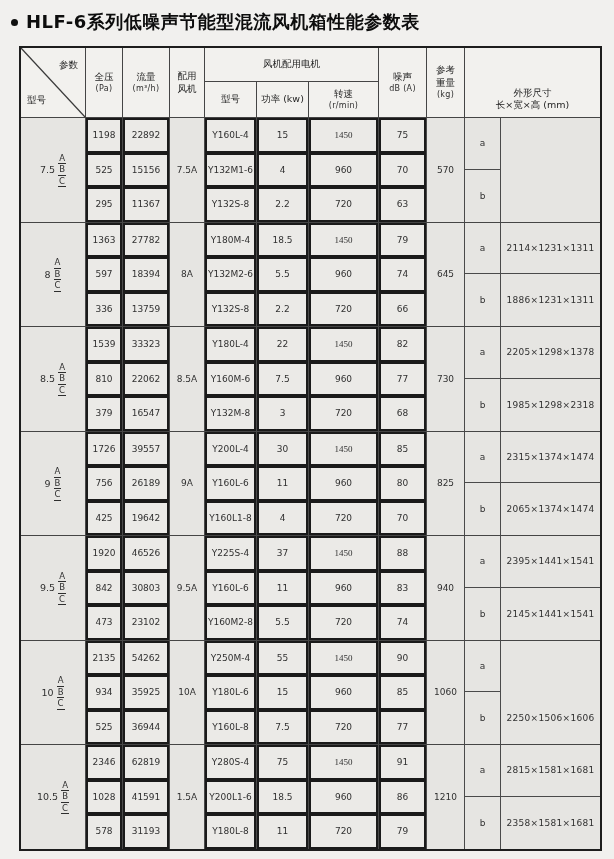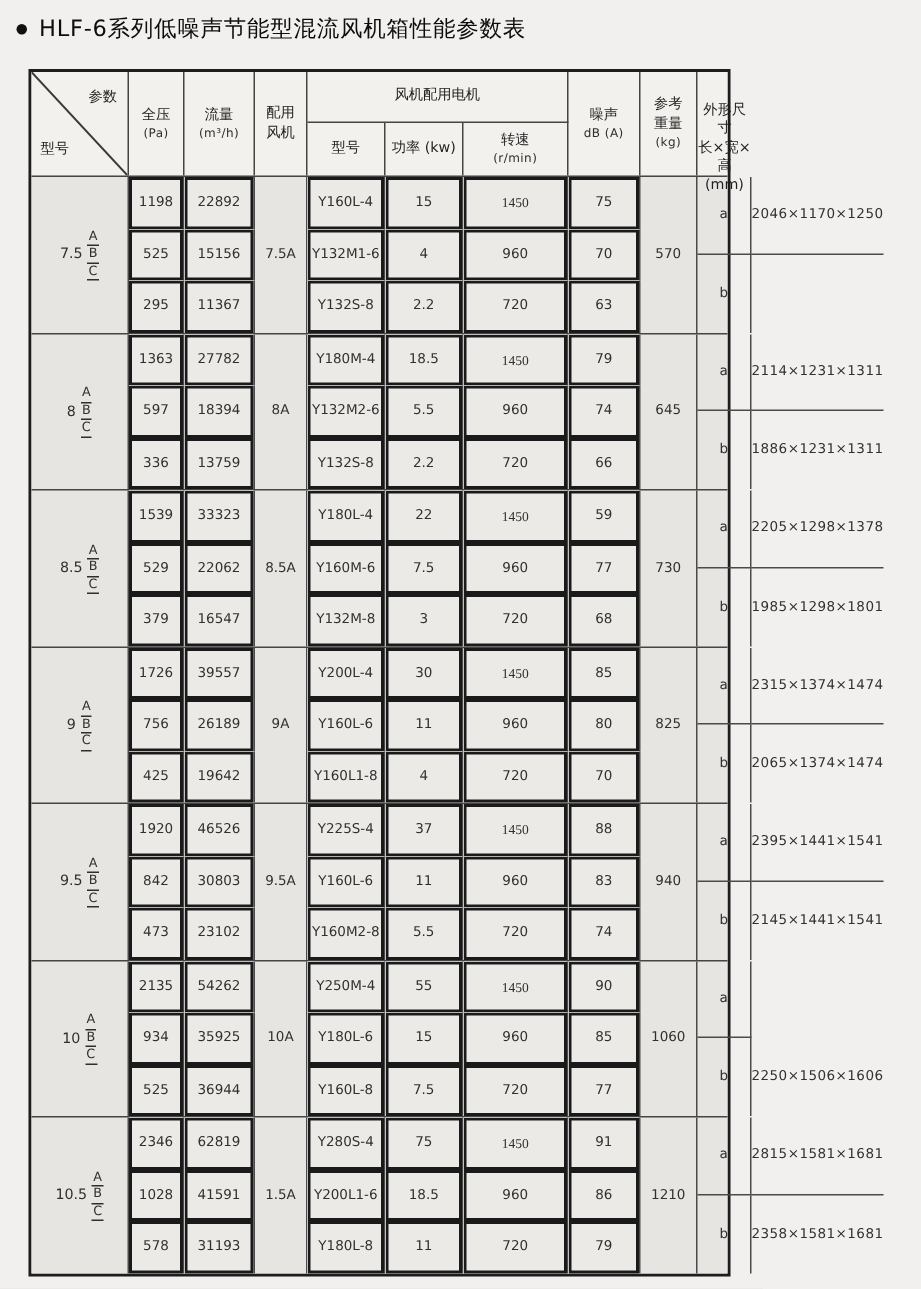--- a/index.html
+++ b/index.html
@@ -1,25 +1,25 @@
 <!DOCTYPE html>
 <html><head>
 <meta charset="utf-8">
 <style>
   * { box-sizing: border-box; margin: 0; padding: 0; }
   html,body { width: 614px; height: 859px; overflow: hidden; }
   body { background: #f1f0ee; font-family: "DejaVu Sans", sans-serif; position: relative; }
 
   .title-row { position: absolute; top: 10px; left: 11px; display: flex; align-items: center; gap: 8px; }
   .bullet { width: 7px; height: 7px; border-radius: 50%; background: #101010; flex: 0 0 auto; }
-  .title { font-size: 15px; font-weight: normal; color: #0d0d0d; letter-spacing: .5px; }
+  .title { font-size: 18px; font-weight: bold; color: #0d0d0d; letter-spacing: .5px; }
 
   .spec-table {
     --cols: 65px 37px 47px 35px 52px 52px 70px 48px 38px 36px 1fr;
-    position: absolute; left: 19px; top: 46px; width: 468px;
+    position: absolute; left: 19px; top: 46px; width: 583px;
     border: 2px solid #1d1d1d; background: #e6e5e2;
   }
 
   
   .thead { display: grid; grid-template-columns: var(--cols); grid-template-rows: 34px 35px; background: #f2f1ee; }
   .h { border-right: 1px solid #454545; display: flex; flex-direction: column; align-items: center; justify-content: center; text-align: center; font-size: 9.5px; line-height: 1.3; color: #1f1f1f; }
   .h .unit { font-size: 8px; color: #2e2e2e; margin-top: 1px; letter-spacing: .3px; }
   .h-corner { grid-column: 1; grid-row: 1 / 3; position: relative; }
   .h-corner svg { position: absolute; inset: 0; width: 100%; height: 100%; }
   .h-corner .tr { position: absolute; top: 11px; right: 7px; font-size: 9.5px; }
@@ -132,21 +132,20 @@
     <div class="c box cpw1">4</div>
     <div class="c box cpw2">2.2</div>
     <div class="c box csp0">1450</div>
     <div class="c box csp1">960</div>
     <div class="c box csp2">720</div>
     <div class="c box cn0">75</div>
     <div class="c box cn1">70</div>
     <div class="c box cn2">63</div>
     <div class="c cwt">570</div>
     <div class="c cda">a</div>
-    <div class="c cdimA">2046×1170×1250</div>
     <div class="c cdb">b</div>
   </div>
 
   <div class="group">
     <div class="c cm">
       <span class="mnum">8</span>
       <span class="mabc">
         <i>A</i>
         <i>B</i>
         <i>C</i>
@@ -181,43 +180,43 @@
   <div class="group">
     <div class="c cm">
       <span class="mnum">8.5</span>
       <span class="mabc">
         <i>A</i>
         <i>B</i>
         <i>C</i>
       </span>
     </div>
     <div class="c box cp0">1539</div>
-    <div class="c box cp1">529</div>
+    <div class="c box cp1">810</div>
     <div class="c box cp2">379</div>
     <div class="c box cf0">33323</div>
     <div class="c box cf1">22062</div>
     <div class="c box cf2">16547</div>
     <div class="c cfan">8.5A</div>
     <div class="c box cmo0">Y180L-4</div>
     <div class="c box cmo1">Y160M-6</div>
     <div class="c box cmo2">Y132M-8</div>
     <div class="c box cpw0">22</div>
     <div class="c box cpw1">7.5</div>
     <div class="c box cpw2">3</div>
     <div class="c box csp0">1450</div>
     <div class="c box csp1">960</div>
     <div class="c box csp2">720</div>
-    <div class="c box cn0">59</div>
+    <div class="c box cn0">82</div>
     <div class="c box cn1">77</div>
     <div class="c box cn2">68</div>
     <div class="c cwt">730</div>
     <div class="c cda">a</div>
     <div class="c cdimA">2205×1298×1378</div>
     <div class="c cdb">b</div>
-    <div class="c cdimB">1985×1298×1801</div>
+    <div class="c cdimB">1985×1298×2318</div>
   </div>
 
   <div class="group">
     <div class="c cm">
       <span class="mnum">9</span>
       <span class="mabc">
         <i>A</i>
         <i>B</i>
         <i>C</i>
       </span>

